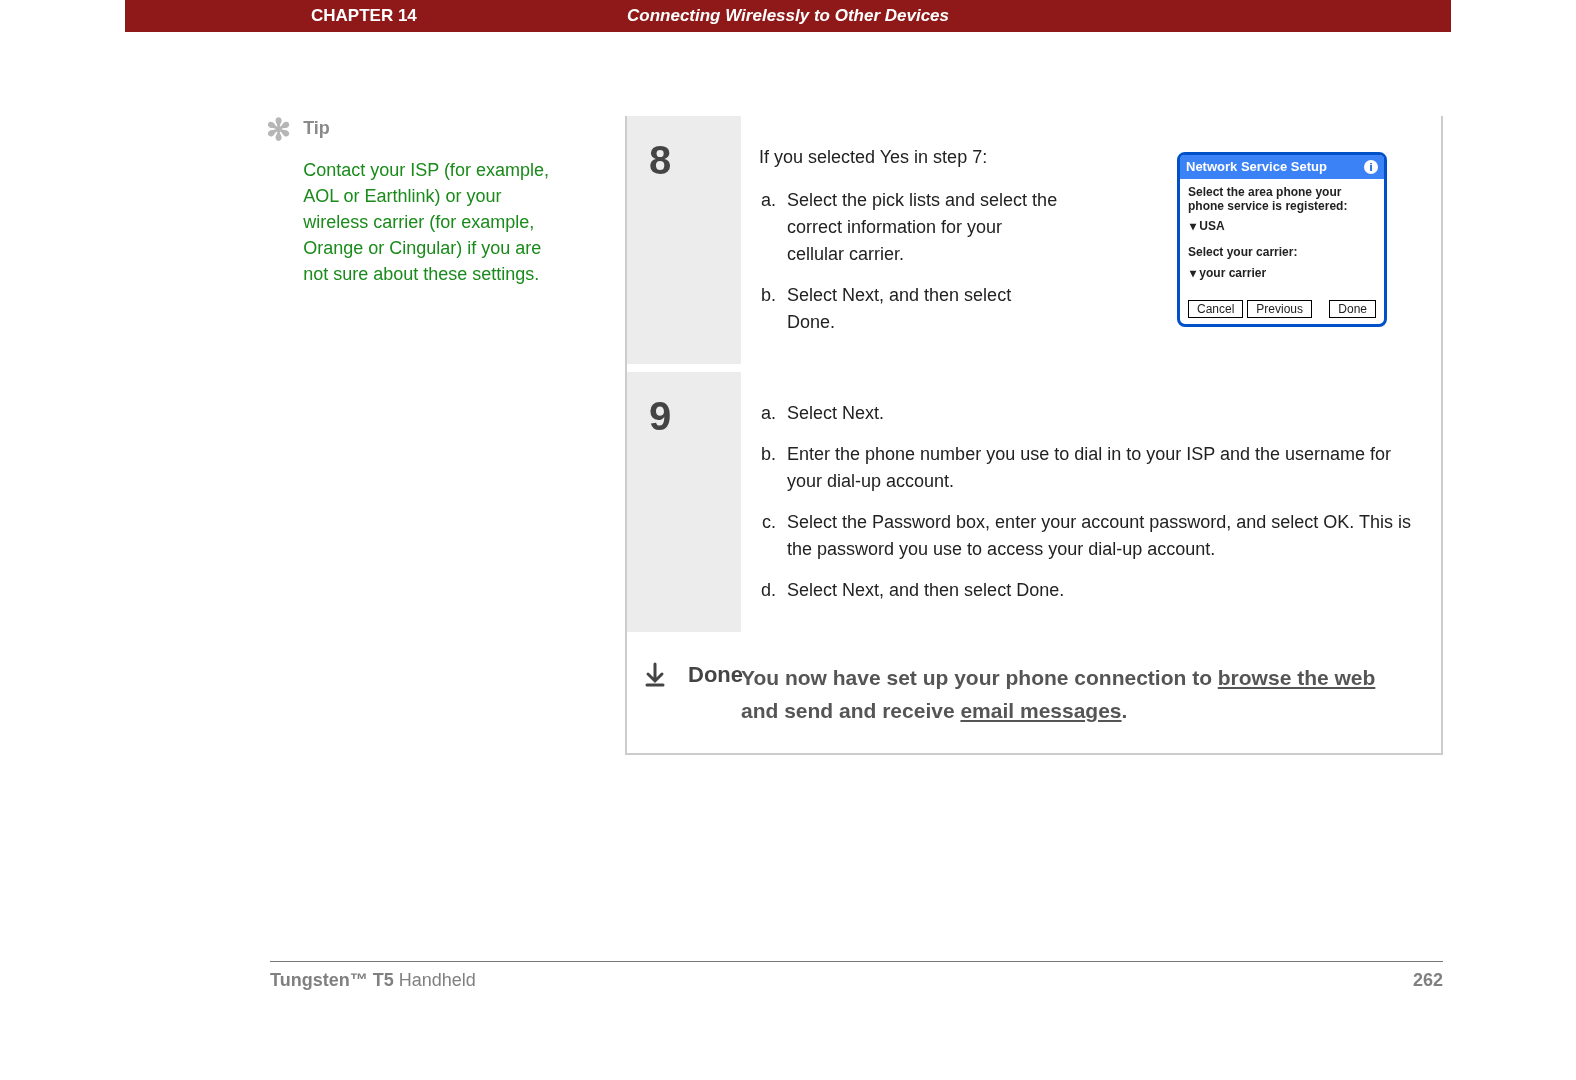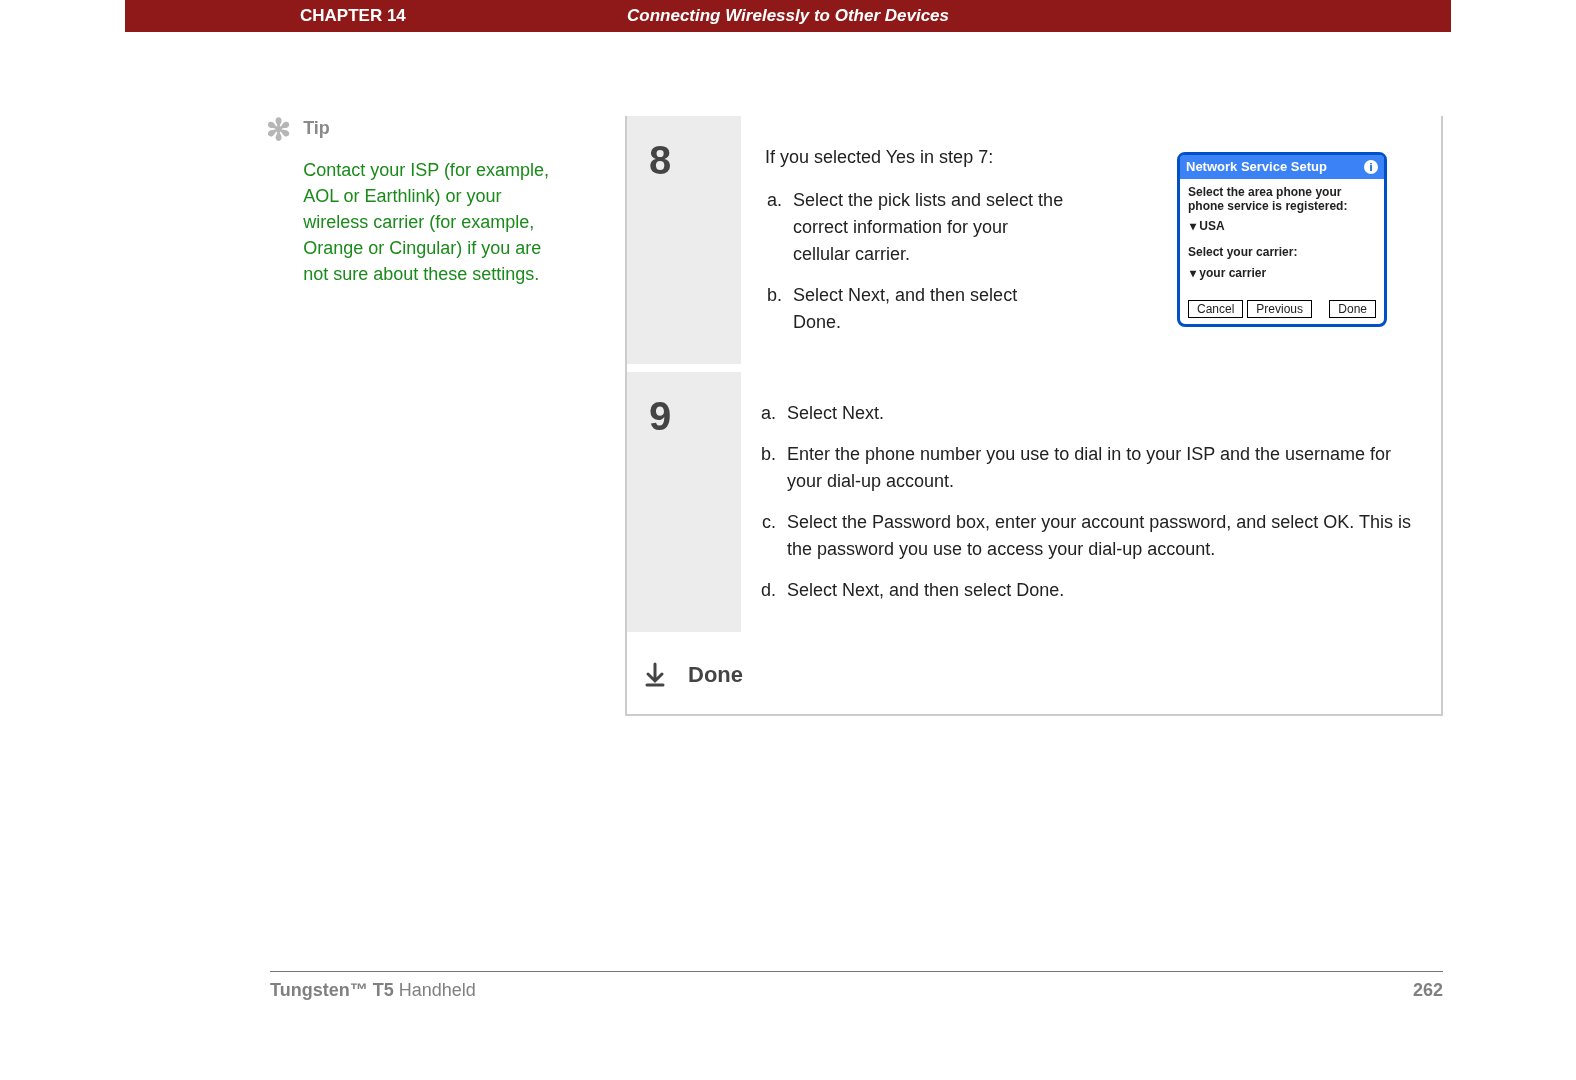--- a/index.html
+++ b/index.html
@@ -1,42 +1,42 @@
 <!DOCTYPE html>
 <html><head>
 <meta charset="utf-8">
 <style>
   * { box-sizing: border-box; margin: 0; padding: 0; }
   html, body { width: 1576px; height: 1080px; font-family: Arial, Helvetica, sans-serif; background: #fff; color: #222; }
   .page { position: relative; width: 1326px; height: 1080px; margin: 0 auto; background: #fff; }
 
   
   .header-bar { position: absolute; left: 0; right: 0; top: 0; height: 32px; background: #8f1818; color: #fff; font-weight: bold; display: flex; align-items: center; font-size: 17px; }
-  .header-chapter { position: absolute; left: 175px; }
+  .header-chapter { position: absolute; left: 186px; }
   .header-title   { position: absolute; left: 0; right: 0; text-align: center; font-style: italic; }
 
   
   .sidebar { position: absolute; left: 145px; top: 118px; width: 295px; }
   .tip-row { display: flex; align-items: flex-start; gap: 12px; }
   .tip-star { color: #b6b6b6; font-size: 30px; line-height: 24px; margin-left: -4px; font-weight: bold; }
   .tip-label { color: #8a8a8a; font-weight: bold; font-size: 18px; }
   .tip-body  { color: #1a8a1a; font-size: 18px; line-height: 1.45; margin-top: 18px; }
 
   
   .panel { position: absolute; left: 500px; top: 116px; width: 818px; border-left: 2px solid #ccc; border-right: 2px solid #ccc; border-bottom: 2px solid #ccc; }
   .step  { display: grid; grid-template-columns: 114px 1fr; border-bottom: 8px solid #fff; }
   .step:last-child { border-bottom: 14px solid #fff; }
   .num   { background: #ececec; padding: 22px 0 0 22px; font-size: 40px; font-weight: 900; color: #444; font-family: Arial, sans-serif; }
   .body  { padding: 28px 24px 28px 18px; font-size: 18px; line-height: 1.5; }
   .body .intro { margin-bottom: 16px; }
   .body ol { list-style: lower-alpha; margin-left: 22px; }
   .body ol li { margin-bottom: 14px; padding-left: 6px; }
   .body ol li:last-child { margin-bottom: 0; }
 
-  .step8 .body { display: grid; grid-template-columns: 1fr 240px; gap: 12px; margin-left: 6px; }
+  .step8 .body { display: grid; grid-template-columns: 1fr 240px; gap: 12px; }
   .step8 .text ol li { max-width: 280px; }
   .step8 .text .intro { }
 
   
   .device { width: 210px; border: 3px solid #0050c8; border-radius: 8px; background: #fff; font-family: Tahoma, Arial, sans-serif; font-size: 12px; align-self: start; margin-top: 8px; }
   .dev-title { background: #3b82f6; color: #fff; font-weight: bold; padding: 2px 6px; display: flex; justify-content: space-between; align-items: center; font-size: 13px; border-top-left-radius: 4px; border-top-right-radius: 4px; }
   .dev-title .info { width: 14px; height: 14px; border-radius: 50%; background: #fff; color: #0050c8; font-weight: bold; font-size: 11px; display: inline-flex; align-items: center; justify-content: center; }
   .dev-body { padding: 6px 8px 8px 8px; }
   .dev-body .lbl { font-weight: bold; font-size: 12px; line-height: 1.2; }
   .dev-body .pick { margin: 4px 0 10px 2px; font-weight: bold; font-size: 12px; }
@@ -48,21 +48,21 @@
   
   .done-row { display: grid; grid-template-columns: 114px 1fr; }
   .done-label-cell { padding: 22px 0 26px 18px; display: flex; align-items: flex-start; gap: 23px; }
   .done-arrow { font-size: 26px; font-weight: bold; color: #444; line-height: 1; }
   .done-arrow svg { display:block; }
   .done-label { font-size: 22px; font-weight: bold; color: #444; }
   .done-body { padding: 22px 24px 26px 0; font-size: 21px; font-weight: bold; color: #555; line-height: 1.55; }
   .done-body .link { text-decoration: underline; color: #555; }
 
   
-  .footer { position: absolute; left: 145px; right: 8px; bottom: 79px; border-top: 1.5px solid #777; padding-top: 8px; display: flex; justify-content: space-between; font-size: 18px; color: #808080; }
+  .footer { position: absolute; left: 145px; right: 8px; bottom: 89px; border-top: 1.5px solid #777; padding-top: 8px; display: flex; justify-content: space-between; font-size: 18px; color: #808080; }
   .footer .prod { }
   .footer .prod .b { font-weight: bold; }
   .footer .page-num { font-weight: bold; }
 </style>
 </head>
 <body>
 
 <div class="page">
 
   <div class="header-bar">
@@ -127,20 +127,23 @@
 
     <div class="done-row">
       <div class="done-label-cell">
         <span class="done-arrow">
           <svg width="20" height="26" viewBox="0 0 20 26">
               <path d="M10 2 L10 18 M3 12 L10 19 L17 12 M2 23 L18 23" stroke="#444" stroke-width="3" fill="none" stroke-linecap="round"></path>
             </svg>
         </span>
         <span class="done-label">Done</span>
       </div>
+      <div class="done-body">
+        <span>You now have set up your phone connection to </span><a href="#" class="link">browse the web</a><span> and send and receive </span><a href="#" class="link">email messages</a><span>.</span>
+      </div>
     </div>
 
   </div>
 
   <div class="footer">
     <div class="prod">
       <span class="b">Tungsten™ T5</span><span> Handheld</span>
     </div>
     <div class="page-num">262</div>
   </div>

